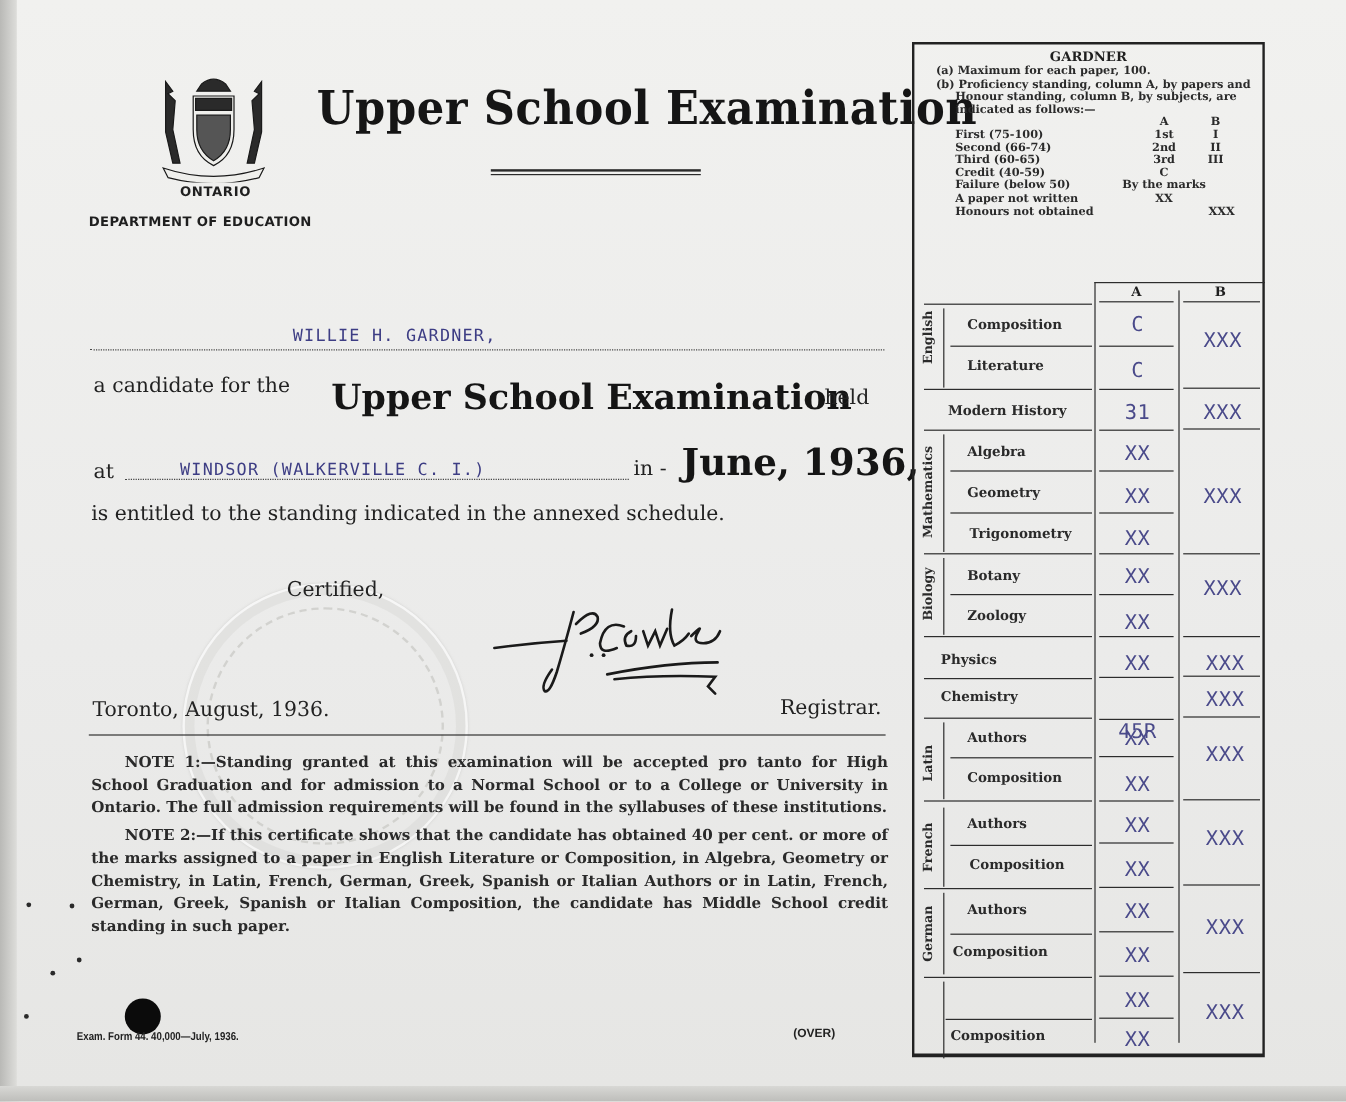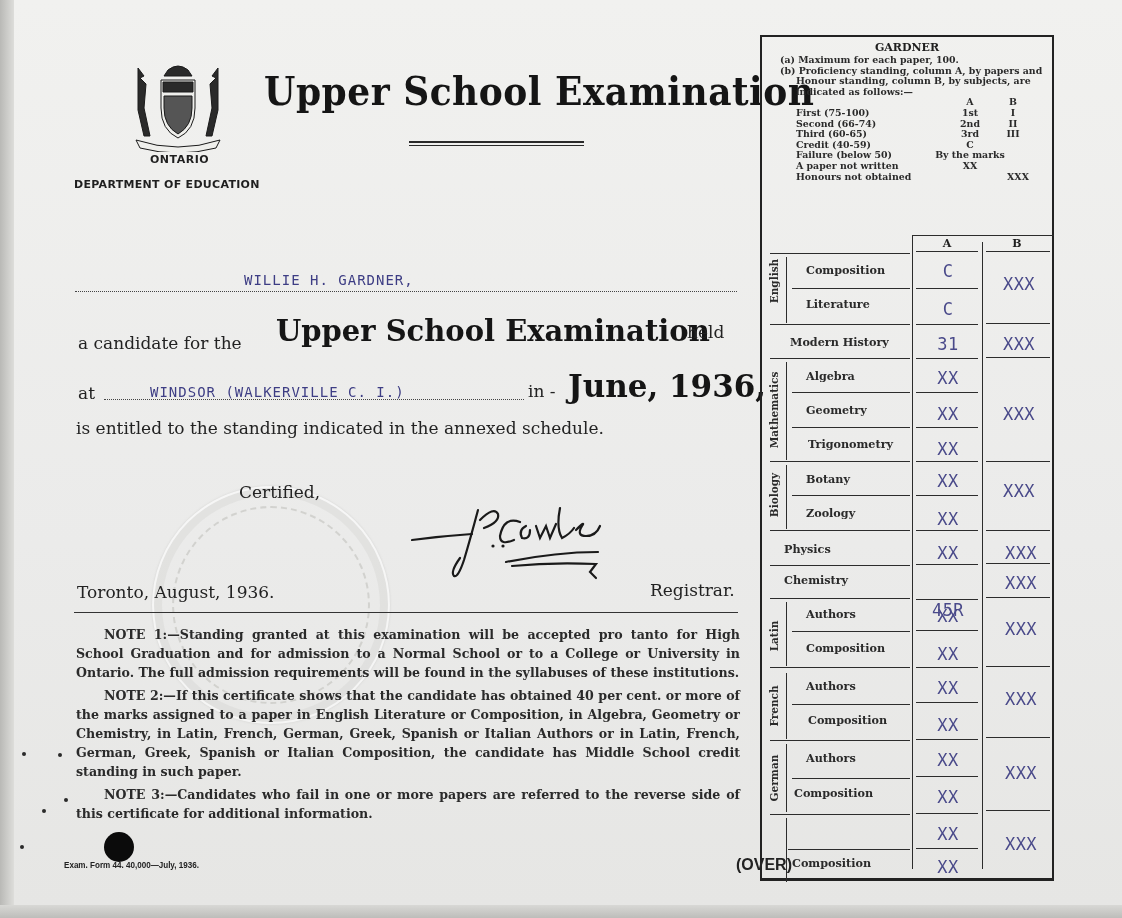--- a/index.html
+++ b/index.html
@@ -38,21 +38,21 @@
 
   .dotted-line { border-bottom: 1.5px dotted #444; }
   .name-line { left: 75px; top: 266px; width: 662px; height: 26px; }
   .typed {
     font-family: "DejaVu Sans Mono", monospace; color: #3d3d84; letter-spacing: 1px;
     font-size: 14px;
   }
   .name-val { left: 244px; top: 272px; }
 
   .body-text { font-family: "DejaVu Serif", serif; font-size: 17px; color: #222; }
-  .candidate-label { left: 78px; top: 333px; }
+  .candidate-label { left: 78px; top: 312px; }
   .exam-inline {
     left: 276px; top: 314px; font-family: "DejaVu Serif", serif; font-weight: bold;
     font-size: 29px; color: #151515;
   }
   .held { left: 687px; top: 322px; }
   .at-label { left: 78px; top: 383px; }
   .at-line { left: 104px; top: 382px; width: 420px; height: 18px; }
   .at-val { left: 150px; top: 384px; }
   .in-label { left: 528px; top: 381px; }
   .date-big { left: 568px; top: 368px; font-family: "DejaVu Serif", serif; font-weight: bold; font-size: 31px; color: #151515; }
@@ -69,21 +69,21 @@
     border: 2px solid rgba(255,255,255,0.55);
     box-shadow: inset 0 0 0 8px rgba(210,210,207,0.35), 0 0 2px rgba(180,180,178,0.5);
   }
   .seal-inner { position:absolute; left: 18px; top: 18px; width: 198px; height: 198px; border-radius: 50%;
     border: 2px dashed rgba(200,200,196,0.7); }
 
   .notes { left: 76px; top: 625px; width: 664px; font-family: "DejaVu Serif", serif; font-weight: bold;
     font-size: 12.6px; line-height: 19px; color: #2a2a2a; text-align: justify; }
   .notes p { text-indent: 28px; margin-bottom: 4px; }
   .footer-form { left: 64px; top: 859px; font-family: "Liberation Sans", sans-serif; font-weight: bold; font-size: 9.5px; transform: scaleX(0.85); transform-origin: left; color: #222; }
-  .footer-over { left: 736px; top: 856px; font-family: "Liberation Sans", sans-serif; font-weight: bold; font-size: 16px; color: #222; }
+  .footer-over { left: 661px; top: 856px; font-family: "Liberation Sans", sans-serif; font-weight: bold; font-size: 10px; color: #222; }
   .hole { left: 104px; top: 832px; width: 30px; height: 30px; border-radius: 50%; background: #0b0b0b; }
   .dot { width: 4px; height: 4px; border-radius: 50%; background: #2a2a2a; }
 
   
   .schedule {
     left: 760px; top: 35px; width: 294px; height: 846px;
     border-left: 2px solid #222; border-right: 2.5px solid #222; border-top: 2px solid #222;
     border-bottom: 3px solid #222;
   }
   .sch-title { position: absolute; left: 0; width: 100%; top: 4px; text-align: center; font-weight: bold; font-size: 11px; font-family: "DejaVu Serif", serif; }
@@ -163,21 +163,20 @@
   <circle cx="95" cy="46" r="1.6" fill="#1a1a1a"></circle>
 </svg>
 
 <div class="abs body-text toronto">Toronto, August, 1936.</div>
 <div class="abs body-text registrar">Registrar.</div>
 <div class="abs sig-rule"></div>
 
 <div class="abs notes">
   <p>NOTE 1:—Standing granted at this examination will be accepted pro tanto for High School Graduation and for admission to a Normal School or to a College or University in Ontario.   The full admission requirements will be found in the syllabuses of these institutions.</p>
   <p>NOTE 2:—If this certificate shows that the candidate has obtained 40 per cent. or more of the marks assigned to a paper in English Literature or Composition, in Algebra, Geometry or Chemistry, in Latin, French, German, Greek, Spanish or Italian Authors or in Latin, French, German, Greek, Spanish or Italian Composition, the candidate has Middle School credit standing in such paper.</p>
-  <p>NOTE 3:—Candidates who fail in one or more papers are referred to the reverse side of this certificate for additional information.</p>
 </div>
 
 <div class="abs hole"></div>
 <div class="abs dot" style="left:22px;top:752px"></div>
 <div class="abs dot" style="left:58px;top:753px"></div>
 <div class="abs dot" style="left:64px;top:798px"></div>
 <div class="abs dot" style="left:42px;top:809px"></div>
 <div class="abs dot" style="left:20px;top:845px"></div>
 
 <div class="abs footer-form">Exam. Form 44. 40,000—July, 1936.</div>

